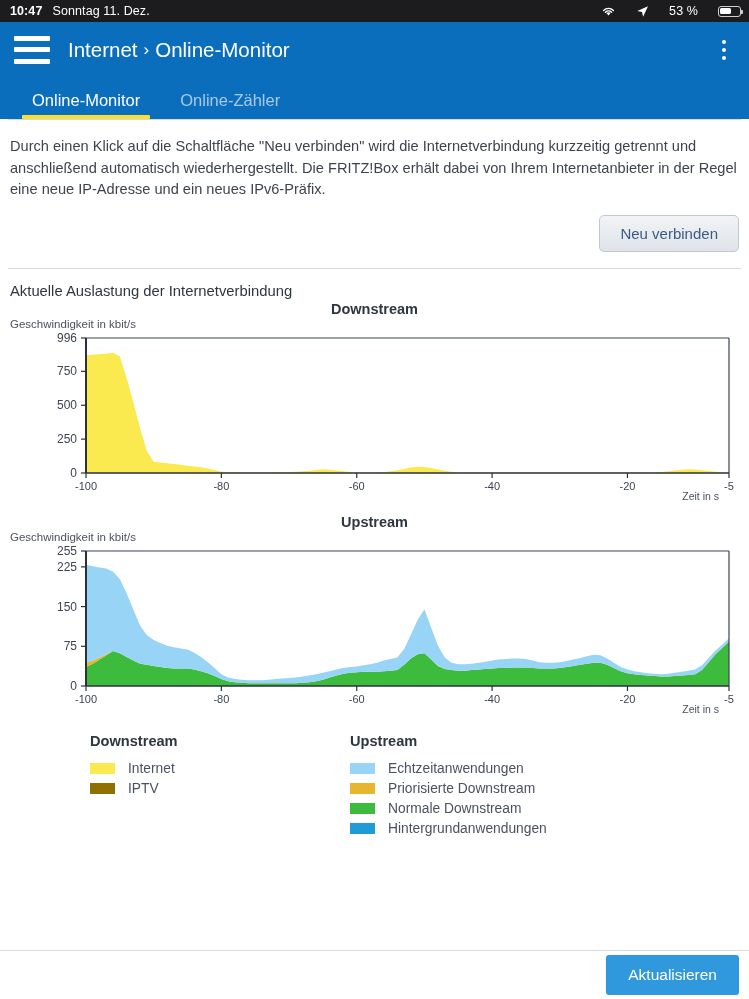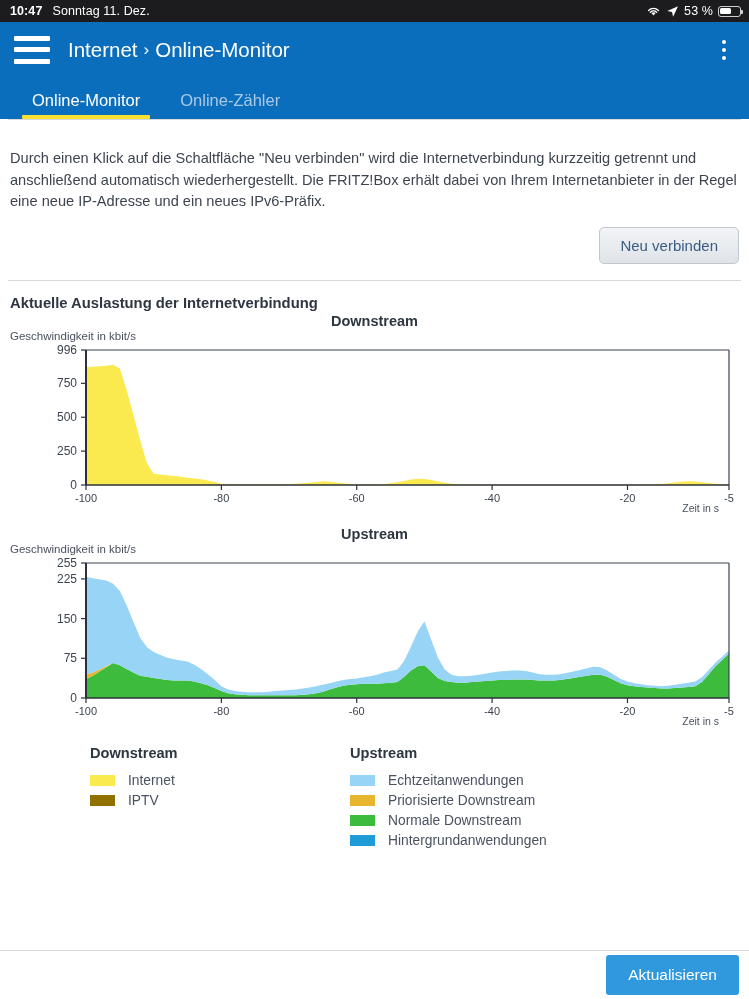--- a/index.html
+++ b/index.html
@@ -12,21 +12,21 @@
   body { position: relative; }
 
   
   .statusbar {
     height: 22px; background: #1c1c1e; color: #ffffff;
     display: flex; align-items: center; padding: 0 8px 0 10px;
     font-size: 12.5px; letter-spacing: .1px;
   }
   .sb-time { font-weight: 700; }
   .sb-date { margin-left: 10px; font-weight: 400; }
-  .sb-right { margin-left: auto; display: flex; align-items: center; gap: 5px; }
+  .sb-right { margin-left: auto; display: flex; align-items: center; gap: 20px; }
   .sb-pct { font-size: 12.5px; font-weight: 500; }
   .batt {
     width: 23px; height: 11px; border: 1.3px solid #cfcfd2; border-radius: 3px;
     position: relative; display: inline-block;
   }
   .batt::after {
     content: ""; position: absolute; right: -3.2px; top: 3px;
     width: 2px; height: 4px; background: #cfcfd2; border-radius: 0 1px 1px 0;
   }
   .batt i {
@@ -55,30 +55,29 @@
   .tab .underline { position: absolute; left: 10px; right: 10px; bottom: 0;
                     height: 4px; background: #f7e032; border-radius: 1px; }
 
   
   .page { padding: 0 8px; }
   .rule { height: 1px; background: #d9d9d9; }
 
   .para {
     color: #3d4450; font-size: 14.6px; line-height: 21.5px;
     padding: 16px 2px 0 2px;
-    margin-top: 12px;
   }
   .btn-row { display: flex; justify-content: flex-end; padding: 14px 2px 16px 2px; }
   .btn-secondary {
     background: linear-gradient(#f2f4f6, #dfe3e8);
     border: 1px solid #c2c8cf; border-radius: 5px;
     color: #3a5b84; font-size: 15px; padding: 9px 20px; cursor: pointer;
   }
 
-  .sec-title { color: #2e3642; font-size: 14.8px; font-weight: bold;
+  .sec-title { color: #2e3642; font-size: 14.8px; font-weight: normal;
                padding: 14px 2px 0 2px; }
 
   
   .chart-block { position: relative; }
   .axis-label { color: #4a5160; font-size: 11.5px; padding-left: 2px; }
   .chart-title { position: absolute; left: 0; right: 0; text-align: center;
                  color: #2e3642; font-size: 14.5px; font-weight: bold; }
   .ztime { color: #4a5160; font-size: 10.5px; text-align: right; padding-right: 22px; }
 
   svg { display: block; }

